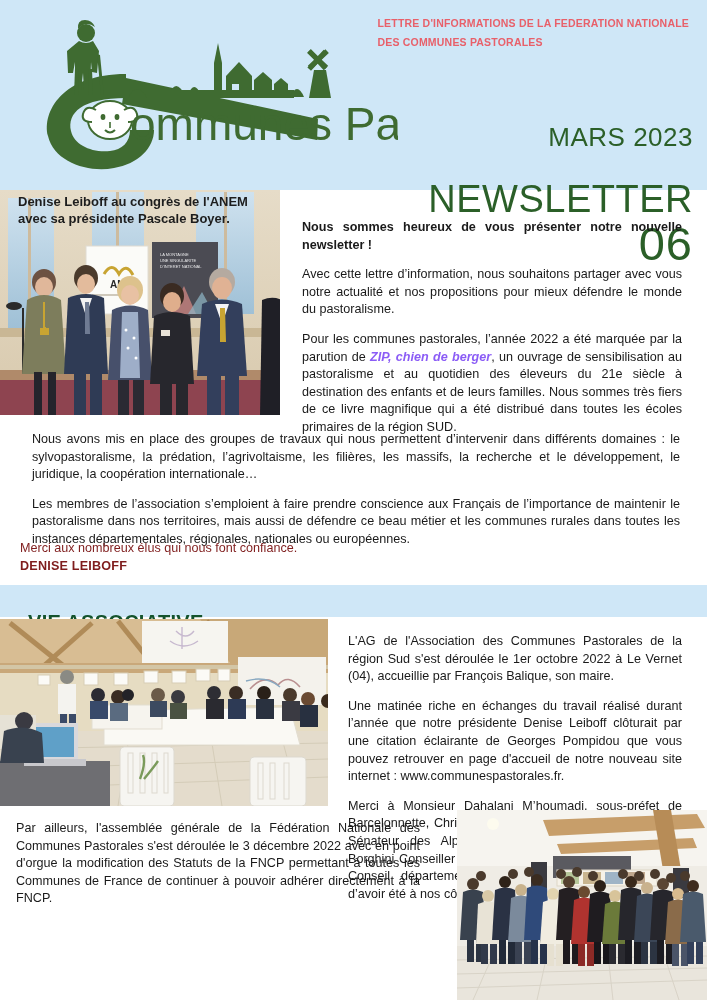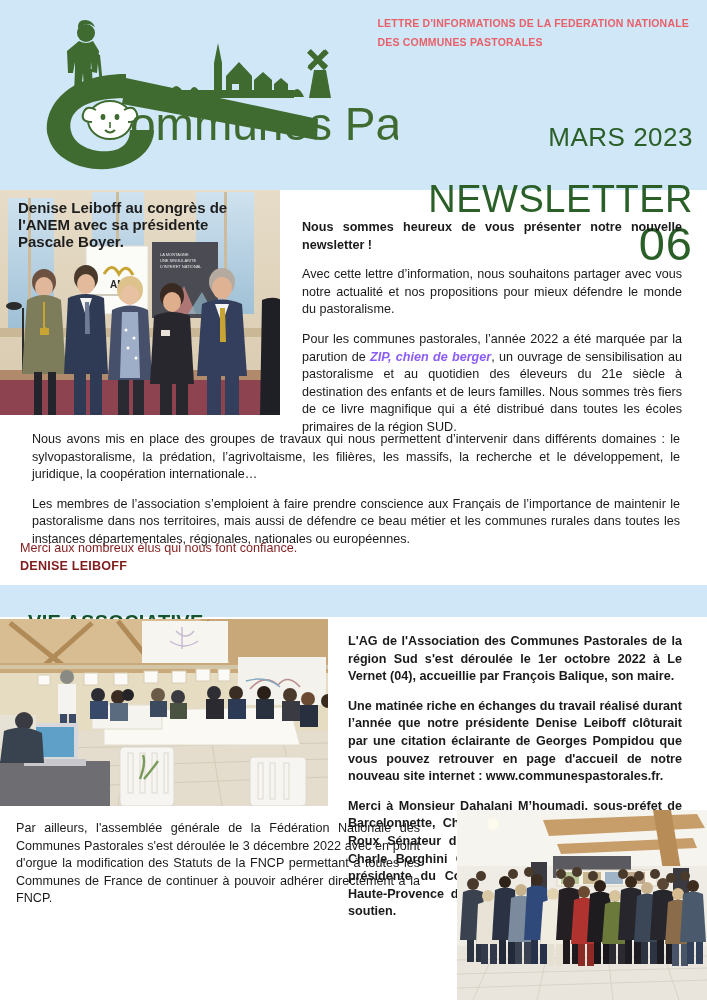--- a/index.html
+++ b/index.html
@@ -57,22 +57,22 @@
 
   
   .photo-anem {
     position: absolute; left: 0; top: 190px;
     width: 280px; height: 225px;
     overflow: hidden;
   }
   .photo-anem .cap {
     position: absolute; left: 0; top: 0; right: 0;
     z-index: 3;
-    padding: 9px 12px 8px 18px;
-    font-size: 15px; font-weight: bold; color: #1d1d1d;
+    padding: 3px 12px 8px 18px;
+    font-size: 13px; font-weight: bold; color: #1d1d1d;
     line-height: 17px;
   }
   .intro-col {
     position: absolute; left: 290px; top: 207px;
     width: 404px;
   }
   .body-txt {
     font-size: 12.6px;
     line-height: 17.6px;
     color: #1a1a1a;
@@ -104,21 +104,21 @@
     letter-spacing: .3px;
   }
 
   
   .photo-meeting {
     position: absolute; left: 0; top: 619px;
     width: 328px; height: 187px;
     overflow: hidden;
   }
   .va-col {
-    position: absolute; left: 336px; top: 621px; width: 358px; font-weight: bold;
+    position: absolute; left: 336px; top: 621px; width: 358px;
   }
   .va-full {
     position: absolute; left: 4px; top: 808px; width: 428px;
   }
   .photo-group {
     position: absolute; left: 457px; top: 810px;
     width: 250px; height: 190px;
     overflow: hidden;
   }
 

